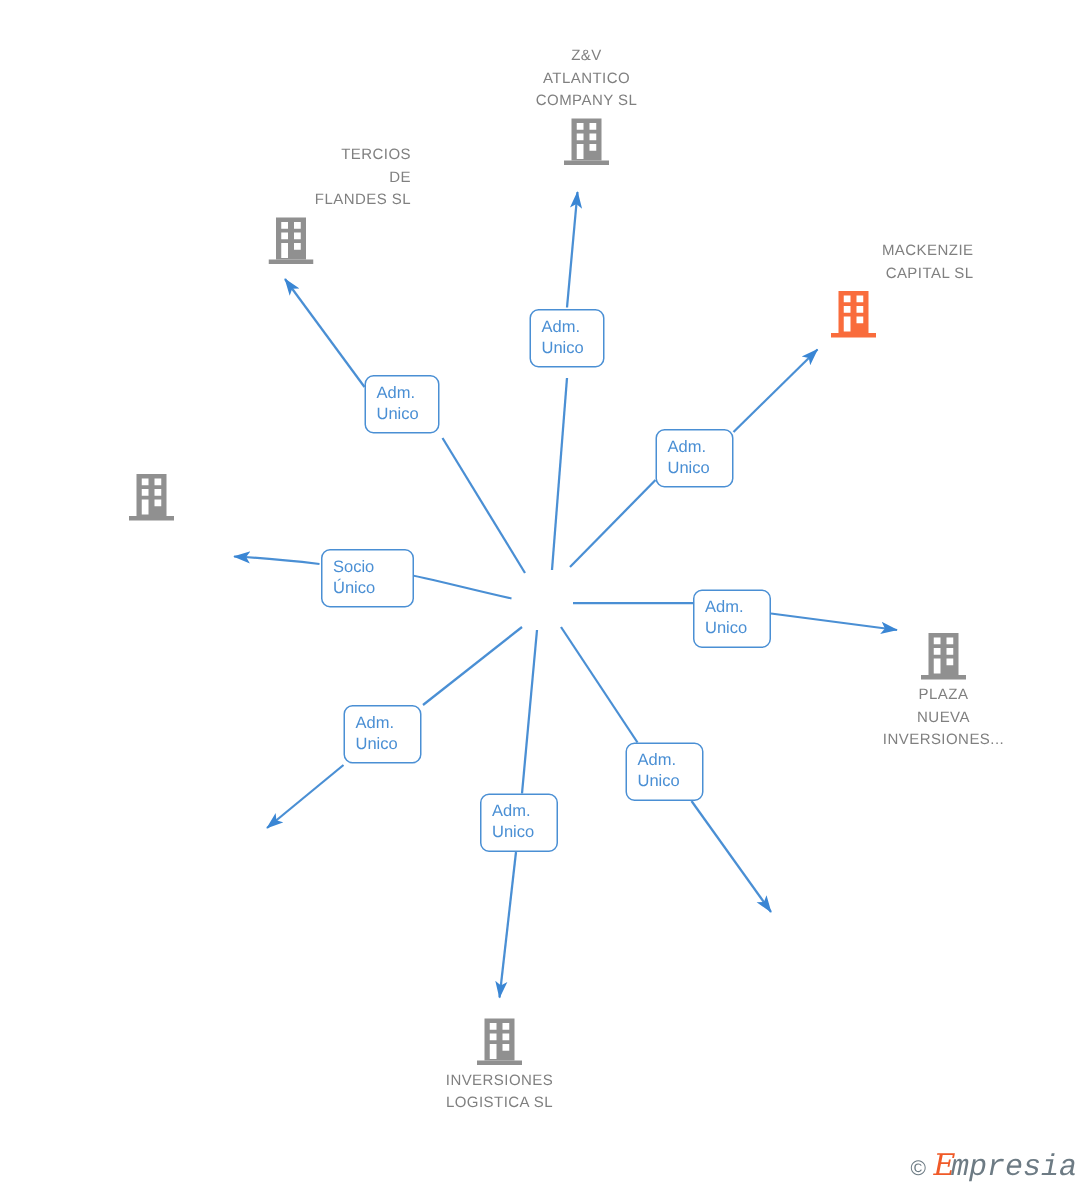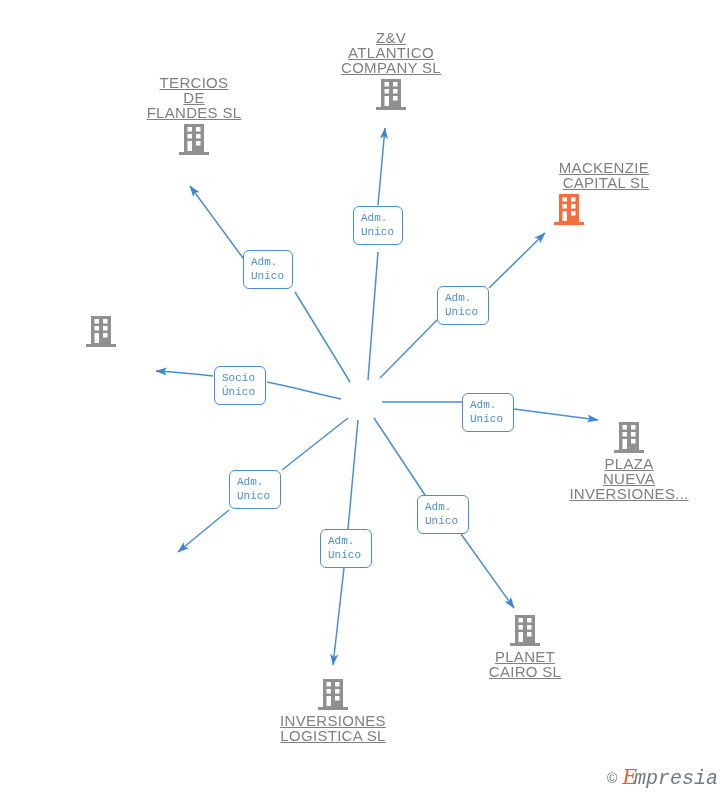--- a/index.html
+++ b/index.html
@@ -25,26 +25,25 @@
     height: 795px;
   }
   .node {
     position: absolute;
     width: 160px;
     margin-left: -80px;
     text-align: center;
     pointer-events: auto;
   }
   .node-label {
-    font-size: 15px;
+    font-size: 10px;
     line-height: 15px;
     color: #808080;
     letter-spacing: 0.3px;
     white-space: pre-line;
-    text-decoration: underline;
   }
   .node-label.highlight {
     color: #808080;
     text-align: right;
   }
   .node-icon {
     display: block;
     margin: 0 auto;
   }
   .node.label-above .node-icon {
@@ -58,21 +57,20 @@
     border: 1.4px solid #4a8fd4;
     border-radius: 6px;
     background: #ffffff;
     color: #4a8fd4;
     font-size: 11px;
     line-height: 14px;
     padding: 4px 7px 5px 7px;
     text-align: left;
     white-space: pre-line;
     box-sizing: border-box;
-    font-family: Liberation Mono, monospace;
   }
   #watermark {
     position: absolute;
     right: 10px;
     bottom: 6px;
     font-size: 17px;
     line-height: 20px;
     display: flex;
     align-items: center;
     gap: 5px;
@@ -142,21 +140,21 @@
       <rect x="0" y="30" width="30" height="3" fill="#909090"></rect>
       <rect x="8.5" y="5" width="4.5" height="4.5" fill="#fff"></rect>
       <rect x="17" y="5" width="4.5" height="4.5" fill="#fff"></rect>
       <rect x="8.5" y="12" width="4.5" height="4.5" fill="#fff"></rect>
       <rect x="17" y="12" width="4.5" height="4.5" fill="#fff"></rect>
       <rect x="17" y="19" width="4.5" height="4.5" fill="#fff"></rect>
       <rect x="8.5" y="19" width="4.5" height="10" fill="#fff"></rect>
     </svg>
   </div>
 
-  <div class="node label-above" style="left:194px; top:75px;">
+  <div class="node label-above" style="left:194px; top:96px;text-align:right;">
     <div class="node-label">TERCIOS
 DE
 FLANDES  SL</div>
     <svg class="node-icon" width="30" height="34" viewBox="0 0 30 34">
       <rect x="5" y="2" width="20" height="28" fill="#909090"></rect>
       <rect x="0" y="30" width="30" height="3" fill="#909090"></rect>
       <rect x="8.5" y="5" width="4.5" height="4.5" fill="#fff"></rect>
       <rect x="17" y="5" width="4.5" height="4.5" fill="#fff"></rect>
       <rect x="8.5" y="12" width="4.5" height="4.5" fill="#fff"></rect>
       <rect x="17" y="12" width="4.5" height="4.5" fill="#fff"></rect>
@@ -218,46 +216,32 @@
       <rect x="17" y="5" width="4.5" height="4.5" fill="#fff"></rect>
       <rect x="8.5" y="12" width="4.5" height="4.5" fill="#fff"></rect>
       <rect x="17" y="12" width="4.5" height="4.5" fill="#fff"></rect>
       <rect x="17" y="19" width="4.5" height="4.5" fill="#fff"></rect>
       <rect x="8.5" y="19" width="4.5" height="10" fill="#fff"></rect>
     </svg>
     <div class="node-label">INVERSIONES
 LOGISTICA  SL</div>
   </div>
 
-  <div class="node label-below" style="left:525px; top:613px;">
-    <svg class="node-icon" width="30" height="34" viewBox="0 0 30 34">
-      <rect x="5" y="2" width="20" height="28" fill="#909090"></rect>
-      <rect x="0" y="30" width="30" height="3" fill="#909090"></rect>
-      <rect x="8.5" y="5" width="4.5" height="4.5" fill="#fff"></rect>
-      <rect x="17" y="5" width="4.5" height="4.5" fill="#fff"></rect>
-      <rect x="8.5" y="12" width="4.5" height="4.5" fill="#fff"></rect>
-      <rect x="17" y="12" width="4.5" height="4.5" fill="#fff"></rect>
-      <rect x="17" y="19" width="4.5" height="4.5" fill="#fff"></rect>
-      <rect x="8.5" y="19" width="4.5" height="10" fill="#fff"></rect>
-    </svg>
-    <div class="node-label">PLANET
-CAIRO SL</div>
-  </div>
 
 
   <div class="edge-label" style="left:353px; top:206px; width:50px;">Adm.
 Unico</div>
 
   <div class="edge-label" style="left:243px; top:250px; width:50px;">Adm.
 Unico</div>
 
   <div class="edge-label" style="left:437px; top:286px; width:52px;">Adm.
 Unico</div>
 
-  <div class="edge-label" style="left:214px; top:366px; width:52px;">Socio
+  <div class="edge-label" style="left:214px; top:366px; width:62px;">Socio
 Único</div>
 
   <div class="edge-label" style="left:462px; top:393px; width:52px;">Adm.
 Unico</div>
 
   <div class="edge-label" style="left:229px; top:470px; width:52px;">Adm.
 Unico</div>
 
   <div class="edge-label" style="left:320px; top:529px; width:52px;">Adm.
 Unico</div>

